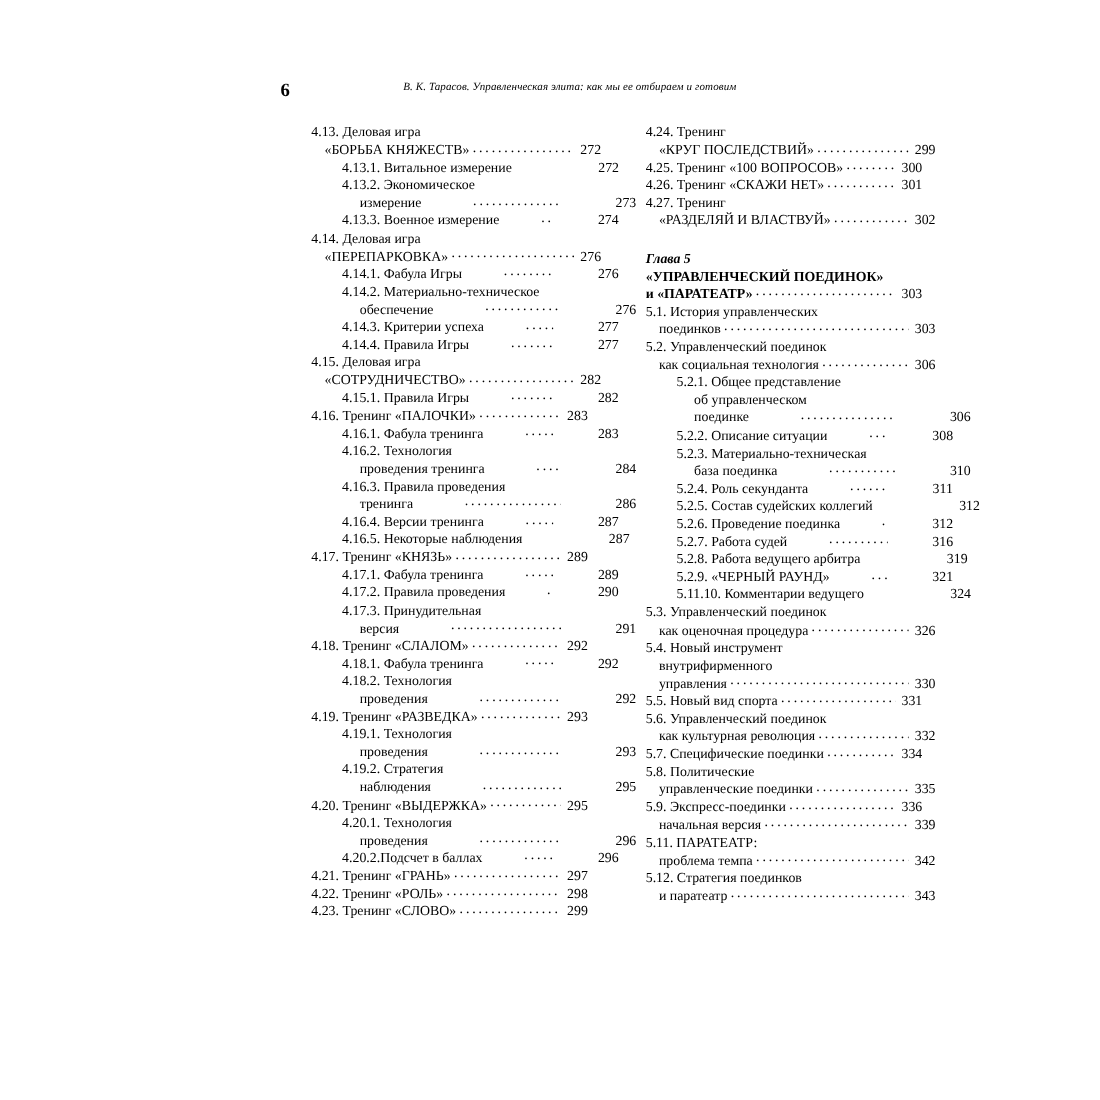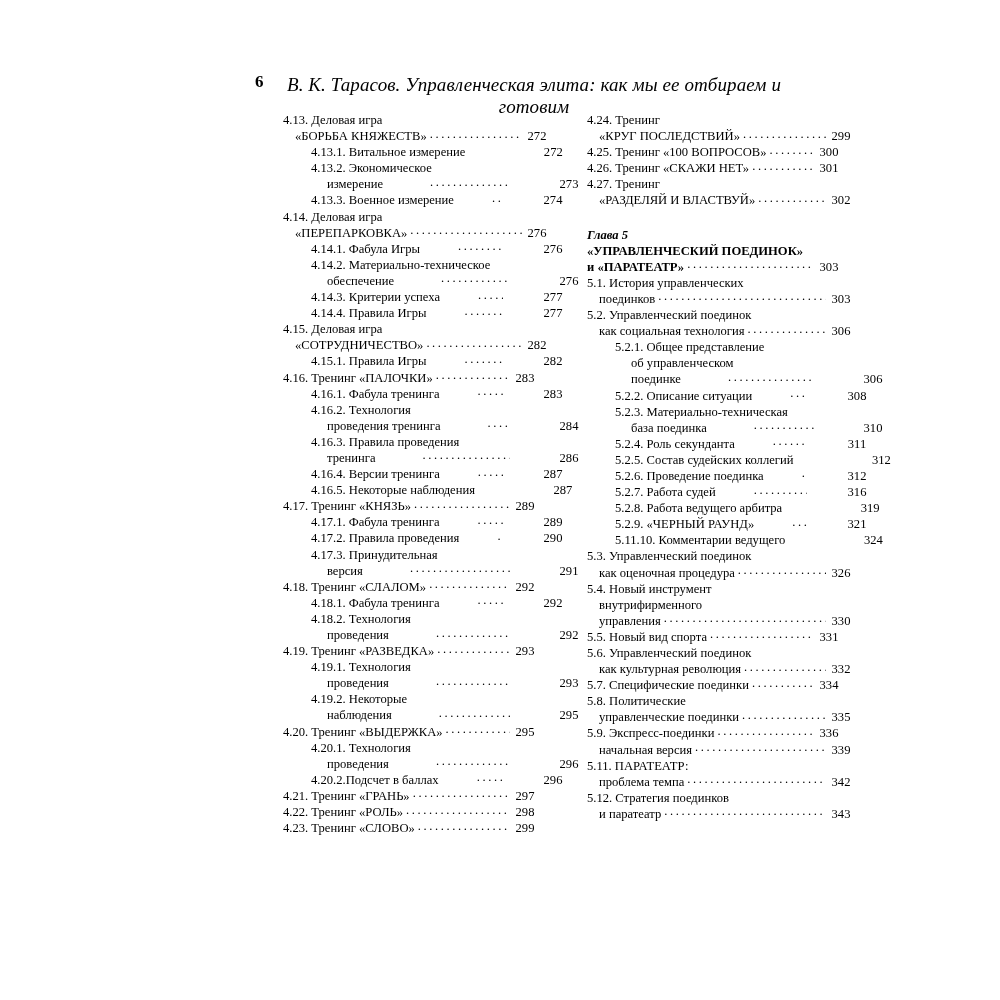--- a/index.html
+++ b/index.html
@@ -30,25 +30,25 @@
   .folio {
     position: absolute;
     left: 0px;
     top: 0px;
     font-size: 17px;
     font-weight: bold;
     font-family: "Liberation Serif", serif;
   }
   .running-title {
     position: absolute;
-    left: 24px;
+    left: 8px;
     top: 2px;
     width: 510px;
     text-align: center;
-    font-size: 19px;
+    font-size: 10px;
     font-style: italic;
     font-family: "Liberation Serif", serif;
     letter-spacing: 0.1px;
   }
   .columns {
     position: absolute;
     top: 112px;
     left: 255px;
     width: 530px;
     display: flex;
@@ -340,21 +340,21 @@
         </div>
         <div class="entry">
           <div class="line lv3">
             <span class="txt">проведения</span>
             <span class="leader">................................................................................</span>
             <span class="pg">293</span>
           </div>
         </div>
         <div class="entry">
           <div class="line lv2">
-            <span class="txt">4.19.2. Некоторые</span>
+            <span class="txt">4.19.2. Стратегия</span>
           </div>
         </div>
         <div class="entry">
           <div class="line lv3">
             <span class="txt">наблюдения</span>
             <span class="leader">................................................................................</span>
             <span class="pg">295</span>
           </div>
         </div>
         <div class="entry">

